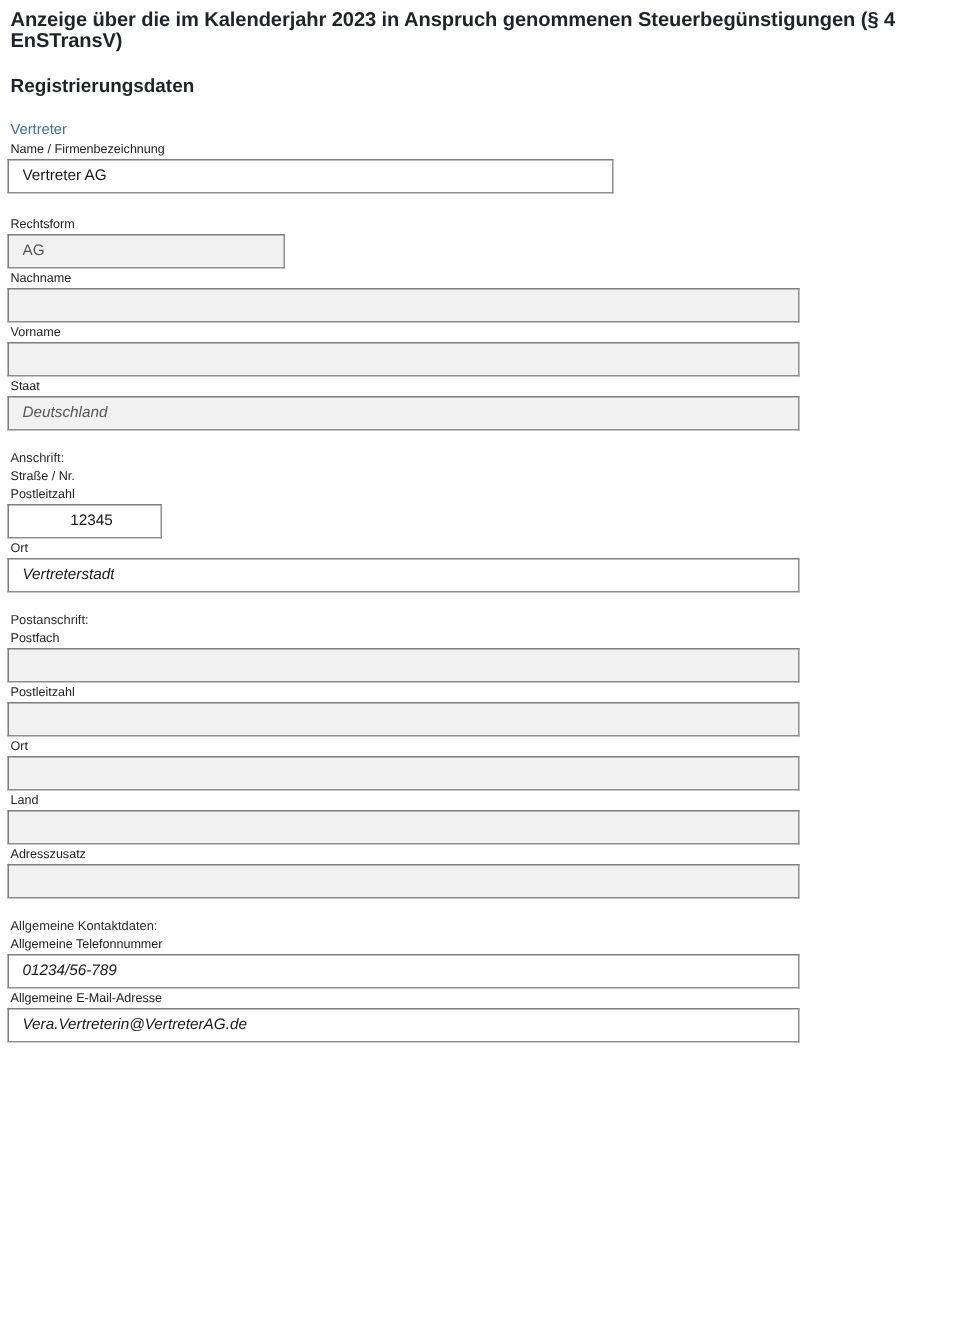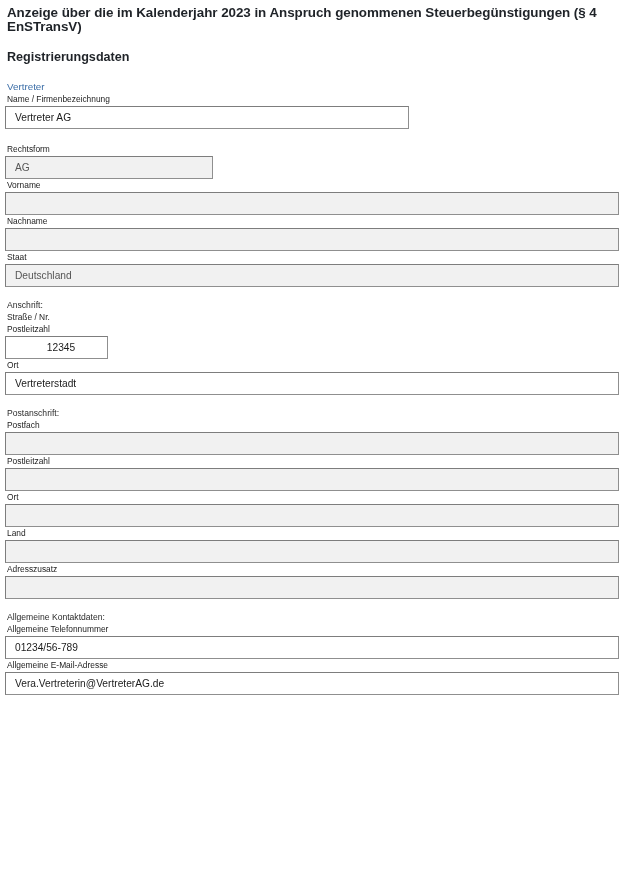--- a/index.html
+++ b/index.html
@@ -99,23 +99,23 @@
   }
 
   .field-box.filled-white {
     background: #ffffff;
   }
 
   .field-box.readonly-text {
     color: #565656;
   }
 
-  .field-box.w-full   { width: 614px; }
+  .field-box.w-full   { width: 528px; font-style: italic; }
   .field-box.w-name   { width: 404px; }
-  .field-box.w-legal  { width: 208px; }
+  .field-box.w-legal  { width: 185px; }
   .field-box.w-plz    { width: 103px; justify-content: center; }
 
   
   .row {
     display: flex;
     gap: 14px;
     align-items: flex-start;
     flex-direction: column;
   }
   .row > .col-name  { width: 404px; }
@@ -150,28 +150,28 @@
 
     <div class="col-legal field">
       <span class="field-label">Rechtsform</span>
       <div class="field-box w-legal readonly-text">
         <span class="value">AG</span>
       </div>
     </div>
   </div>
 
   <div class="field">
+    <span class="field-label">Nachname</span>
+    <div class="field-box w-full">
+      <span class="value"></span>
+    </div>
+  </div>
+
+  <div class="field">
     <span class="field-label">Vorname</span>
-    <div class="field-box w-full">
-      <span class="value"></span>
-    </div>
-  </div>
-
-  <div class="field">
-    <span class="field-label">Nachname</span>
     <div class="field-box w-full">
       <span class="value"></span>
     </div>
   </div>
 
   <div class="field">
     <span class="field-label">Staat</span>
     <div class="field-box w-full readonly-text">
       <span class="value">Deutschland</span>
     </div>

